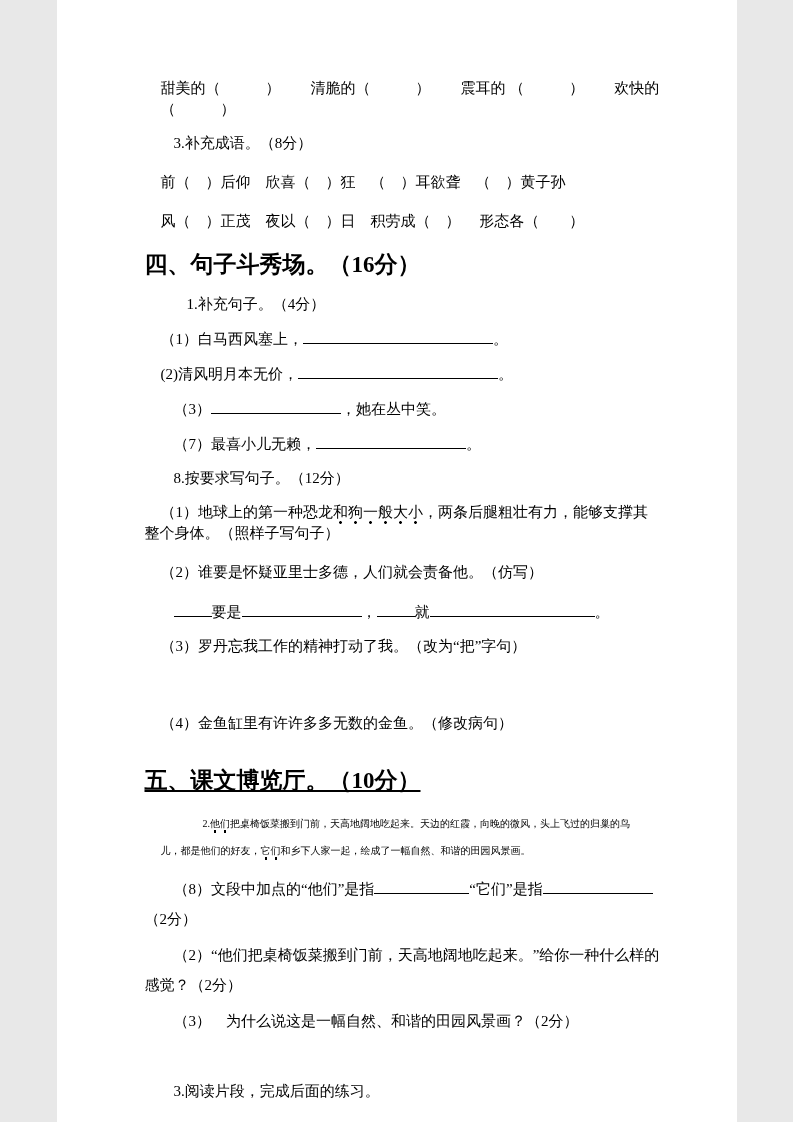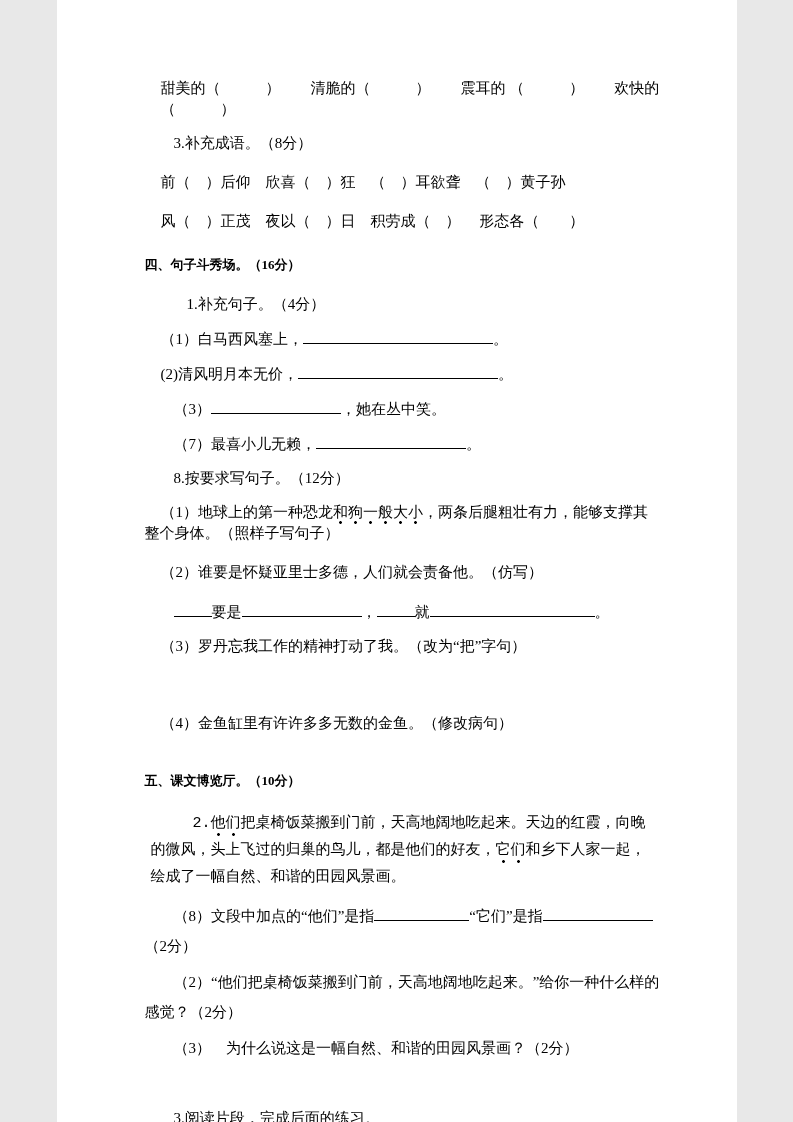--- a/index.html
+++ b/index.html
@@ -6,31 +6,31 @@
   .page{
     width:680px;height:1122px;margin:0 auto;background:#ffffff;
     font-family:"Liberation Serif","DejaVu Serif",serif;color:#000;
     box-sizing:border-box;padding:78px 76px 0 88px;overflow:hidden;
   }
   .ln{margin:0 0 13px;font-size:15px;line-height:21px;}
   .ind1{padding-left:16px;}
   .ind2{padding-left:29px;}
   .ind3{padding-left:42px;}
   .wrap1{text-indent:16px;}
-  .heading{font-size:13px;font-weight:bold;margin:20px 0 16px;line-height:26px;}
-  .heading.mt-lg{margin-top:34px;}
+  .heading{font-size:23px;font-weight:bold;margin:20px 0 16px;line-height:26px;}
+  .heading.mt-lg{margin-top:34px;text-decoration:underline;}
   .gap-top-sm{margin-top:18px;}
   .gap-top-lg{margin-top:56px;}
   .blank{display:inline-block;border-bottom:1px solid #000;height:1em;vertical-align:baseline;}
   .em-dots{
     background-image:radial-gradient(circle,#000 1.3px,transparent 1.5px);
     background-size:1em 5px;background-repeat:repeat-x;background-position:left bottom;
     padding-bottom:5px;
   }
-  .passage{font-size:15px;line-height:27px;margin:0 6px 10px;text-indent:42px;font-family:Liberation Mono, monospace;}
+  .passage{font-size:10px;line-height:27px;margin:0 16px 10px;text-indent:42px;}
   .q5{font-size:15px;line-height:30px;margin:0 0 6px;text-indent:29px;}
   .q5.last{margin-top:40px;}
 </style>
 </head>
 <body>
 
 <div class="page">
 
   <p class="ln ind1">甜美的（　　　）　　清脆的（　　　）　　震耳的 （　　　）　　欢快的（　　　）</p>
   <p class="ln ind2">3.补充成语。（8分）</p>

